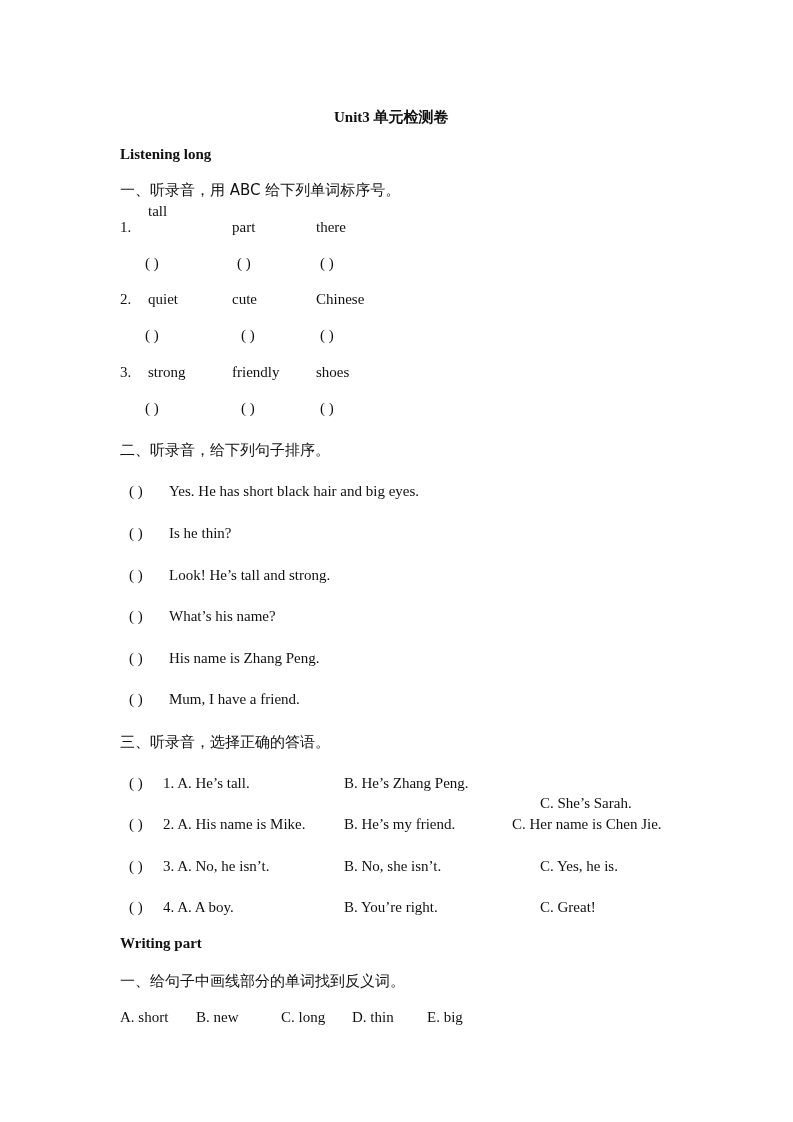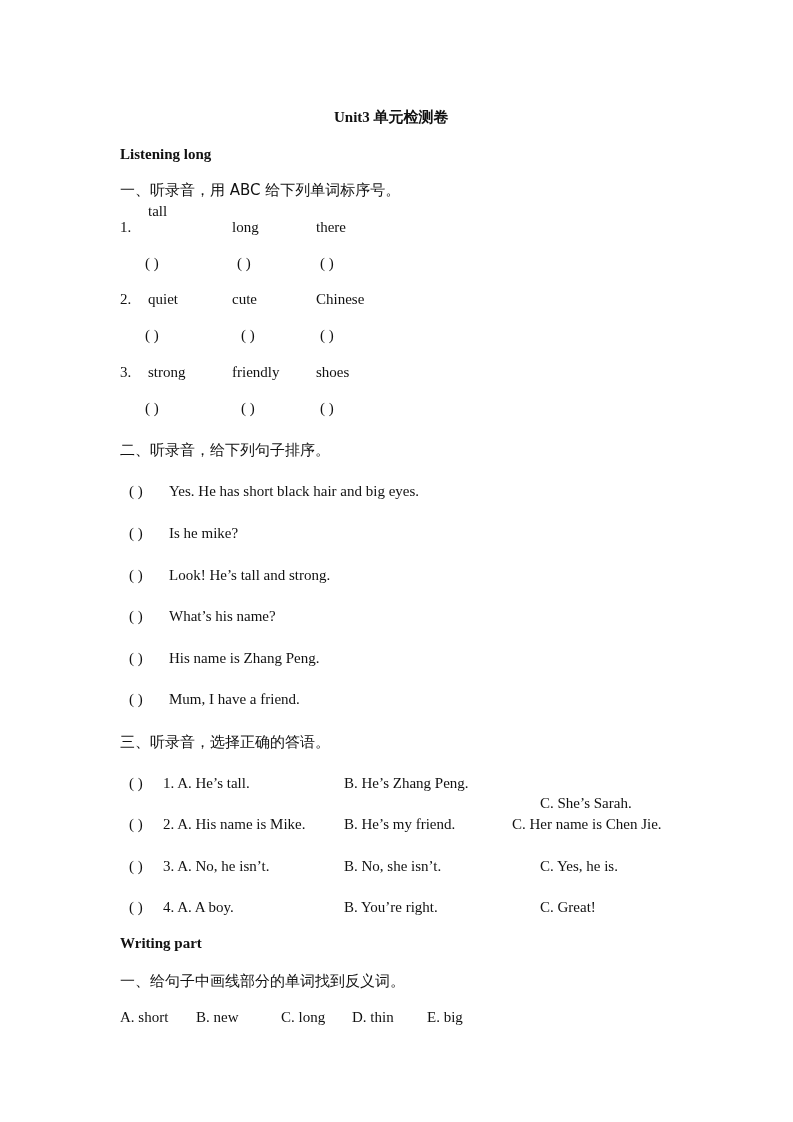--- a/index.html
+++ b/index.html
@@ -17,21 +17,21 @@
 <div>
 
   <div class="abs title" style="left:334px; top:108px;">Unit3  单元检测卷</div>
 
   <div class="abs sec-en" style="left:120px; top:146px;">Listening long</div>
 
   <div class="abs sec-zh" style="left:120px; top:181px;">一、听录音，用 ABC 给下列单词标序号。</div>
 
   <div class="abs txt" style="left:120px; top:219px;">1.</div>
   <div class="abs txt" style="left:148px; top:203px;">tall</div>
-  <div class="abs txt" style="left:232px; top:219px;">long</div>
+  <div class="abs txt" style="left:232px; top:219px;">part</div>
   <div class="abs txt" style="left:316px; top:219px;">there</div>
   <div class="abs txt" style="left:145px; top:255px;">(    )</div>
   <div class="abs txt" style="left:237px; top:255px;">(    )</div>
   <div class="abs txt" style="left:320px; top:255px;">(    )</div>
 
   <div class="abs txt" style="left:120px; top:291px;">2.</div>
   <div class="abs txt" style="left:148px; top:291px;">quiet</div>
   <div class="abs txt" style="left:232px; top:291px;">cute</div>
   <div class="abs txt" style="left:316px; top:291px;font-family:Liberation Serif, serif;">Chinese</div>
   <div class="abs txt" style="left:145px; top:327px;">(    )</div>
@@ -44,21 +44,21 @@
   <div class="abs txt" style="left:316px; top:364px;">shoes</div>
   <div class="abs txt" style="left:145px; top:400px;">(    )</div>
   <div class="abs txt" style="left:241px; top:400px;">(    )</div>
   <div class="abs txt" style="left:320px; top:400px;">(    )</div>
 
   <div class="abs sec-zh" style="left:120px; top:441px;">二、听录音，给下列句子排序。</div>
 
   <div class="abs txt" style="left:129px; top:483px;">(    )</div>
   <div class="abs txt" style="left:169px; top:483px;">Yes. He has short black hair and big eyes.</div>
   <div class="abs txt" style="left:129px; top:525px;">(    )</div>
-  <div class="abs txt" style="left:169px; top:525px;">Is he mike?</div>
+  <div class="abs txt" style="left:169px; top:525px;">Is he thin?</div>
   <div class="abs txt" style="left:129px; top:567px;">(    )</div>
   <div class="abs txt" style="left:169px; top:567px;">Look! He’s tall and strong.</div>
   <div class="abs txt" style="left:129px; top:608px;">(    )</div>
   <div class="abs txt" style="left:169px; top:608px;">What’s his name?</div>
   <div class="abs txt" style="left:129px; top:650px;">(    )</div>
   <div class="abs txt" style="left:169px; top:650px;">His name is Zhang Peng.</div>
   <div class="abs txt" style="left:129px; top:691px;">(    )</div>
   <div class="abs txt" style="left:169px; top:691px;">Mum, I have a friend.</div>
 
   <div class="abs sec-zh" style="left:120px; top:733px;">三、听录音，选择正确的答语。</div>

